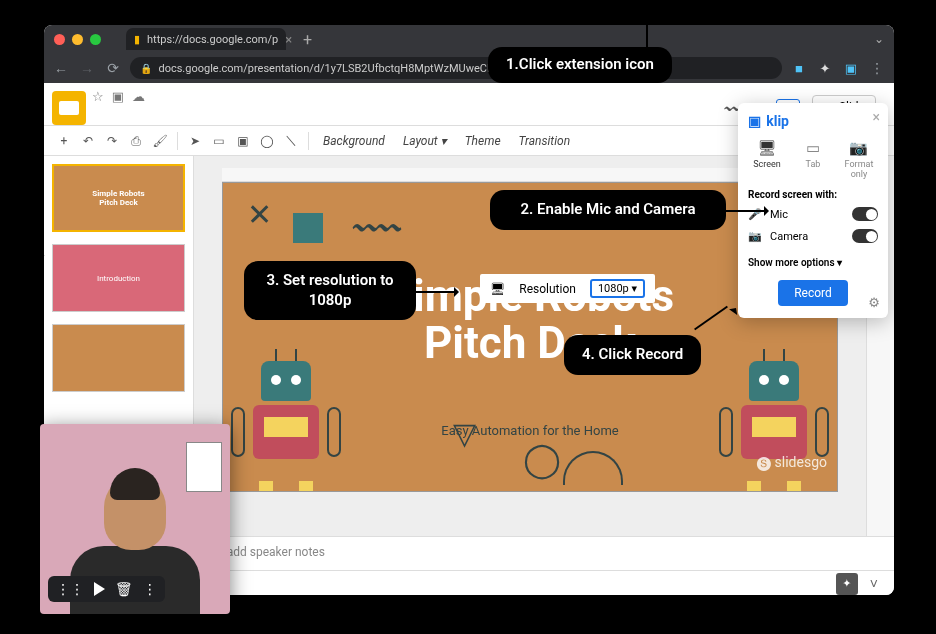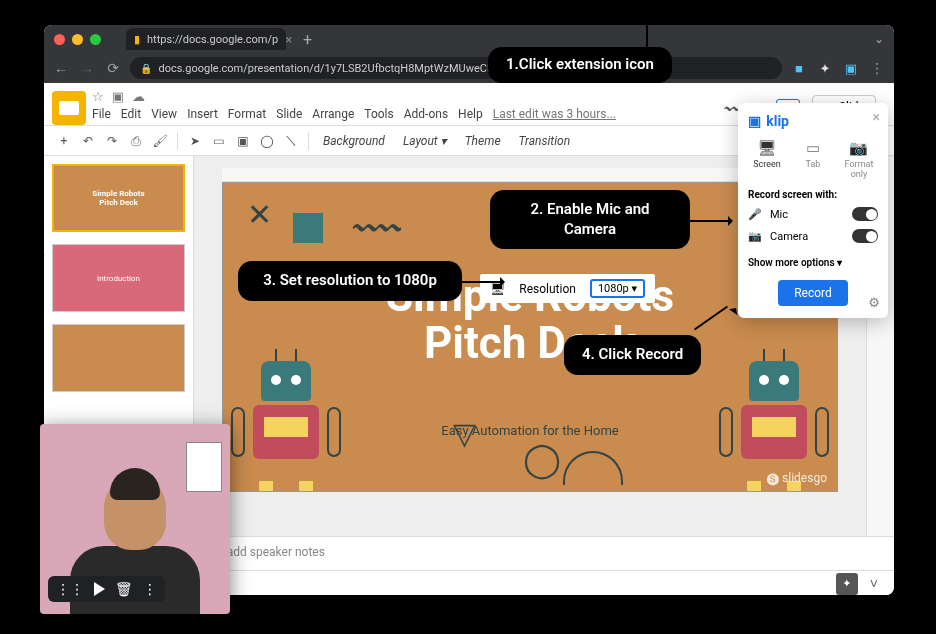--- a/index.html
+++ b/index.html
@@ -54,21 +54,21 @@
   .thumb.sel{border:2px solid #f4b400;}
   .thumb-num{position:absolute;left:-14px;top:2px;font-size:10px;color:#555;}
   .thumb1{background:#c98b4e;color:#fff;}
   .thumb2{background:#d96878;color:#fff;}
   .thumb3{background:#c98b4e;}
   .canvas-wrap{flex:1;padding:12px 28px;position:relative;overflow:hidden;}
   .ruler-h{height:14px;background:#f7f7f7;border-bottom:1px solid #ddd;}
   .slide{background:#c98b4e;height:310px;position:relative;overflow:hidden;border:1px solid #999;}
   .slide-title{position:absolute;left:50%;top:90px;transform:translateX(-50%);font-size:44px;color:#fff;font-weight:700;font-family:Georgia,serif;text-align:center;line-height:1.05;white-space:nowrap;}
   .slide-sub{position:absolute;left:50%;top:240px;transform:translateX(-50%);font-size:13px;color:#344;}
-  .credits{position:absolute;right:10px;bottom:6px;color:#fff;font-size:12px;opacity:.8;}
+  .credits{position:absolute;right:10px;bottom:20px;color:#fff;font-size:14px;opacity:.8;}
   .doodle{position:absolute;color:#344;}
   .robot{position:absolute;width:90px;height:120px;}
   .robot .head{width:50px;height:40px;background:#3a7a7a;border-radius:8px 8px 4px 4px;margin:0 auto;position:relative;}
   .robot .head::before,.robot .head::after{content:"";position:absolute;width:10px;height:10px;background:#fff;border-radius:50%;top:14px;}
   .robot .head::before{left:10px;} .robot .head::after{right:10px;}
   .robot .ant{width:2px;height:12px;background:#344;position:absolute;top:-12px;}
   .robot .ant.l{left:14px;} .robot .ant.r{right:14px;}
   .robot .body{width:66px;height:54px;background:#c14d5c;border-radius:6px;margin:4px auto 0;position:relative;}
   .robot .panel{width:44px;height:20px;background:#f4d35e;position:absolute;left:11px;top:12px;}
   .robot .arm{position:absolute;width:14px;height:50px;border:2px solid #344;border-radius:8px;top:46px;}
@@ -151,33 +151,20 @@
     <span class="nav-ic">⋮</span>
   </div>
 
   <div class="app-hdr">
     <div class="logo"></div>
     <div class="hdr-mid">
       <div class="doc-title-row">
         <span class="ic">☆</span>
         <span class="ic">▣</span>
         <span class="ic">☁</span>
-      </div>
-      <div class="menubar">
-        <span>File</span>
-        <span>Edit</span>
-        <span>View</span>
-        <span>Insert</span>
-        <span>Format</span>
-        <span>Slide</span>
-        <span>Arrange</span>
-        <span>Tools</span>
-        <span>Add-ons</span>
-        <span>Help</span>
-        <span class="last">Last edit was 3 hours...</span>
       </div>
     </div>
     <div class="hdr-right">
       <span class="hdr-ic">〰</span>
       <span class="hdr-ic">▭</span>
       <span class="hdr-ic" style="color:#1a73e8;border:1px solid #1a73e8;padding:1px 4px;font-size:11px;border-radius:3px">▸ ▾</span>
       <div class="share-btn">▭ <span>Slide</span></div>
     </div>
   </div>
 
@@ -304,22 +291,22 @@
 
 </div>
 
 <div class="res-bar">
   <span>🖥</span>
   <span>Resolution</span>
   <span class="res-sel">1080p ▾</span>
 </div>
 
 <div class="callout arrow-up" style="left:488px;top:47px;padding:8px 18px">1.Click extension icon</div>
-<div class="callout arrow-r" style="left:490px;top:190px;width:200px">2. Enable Mic and Camera</div>
-<div class="callout arrow-r" style="left:238px;top:261px;width:224px">3. Set resolution to 1080p</div>
+<div class="callout arrow-r" style="left:490px;top:190px;width:236px">2. Enable Mic and Camera</div>
+<div class="callout arrow-r" style="left:244px;top:261px;width:172px">3. Set resolution to 1080p</div>
 <div class="callout arrow-ur" style="left:564px;top:335px">4. Click Record</div>
 
 <div class="webcam">
   <div class="frames"></div>
   <div class="person">
     <div class="face">
         <div class="hair"></div>
       </div>
     <div class="torso"></div>
   </div>

